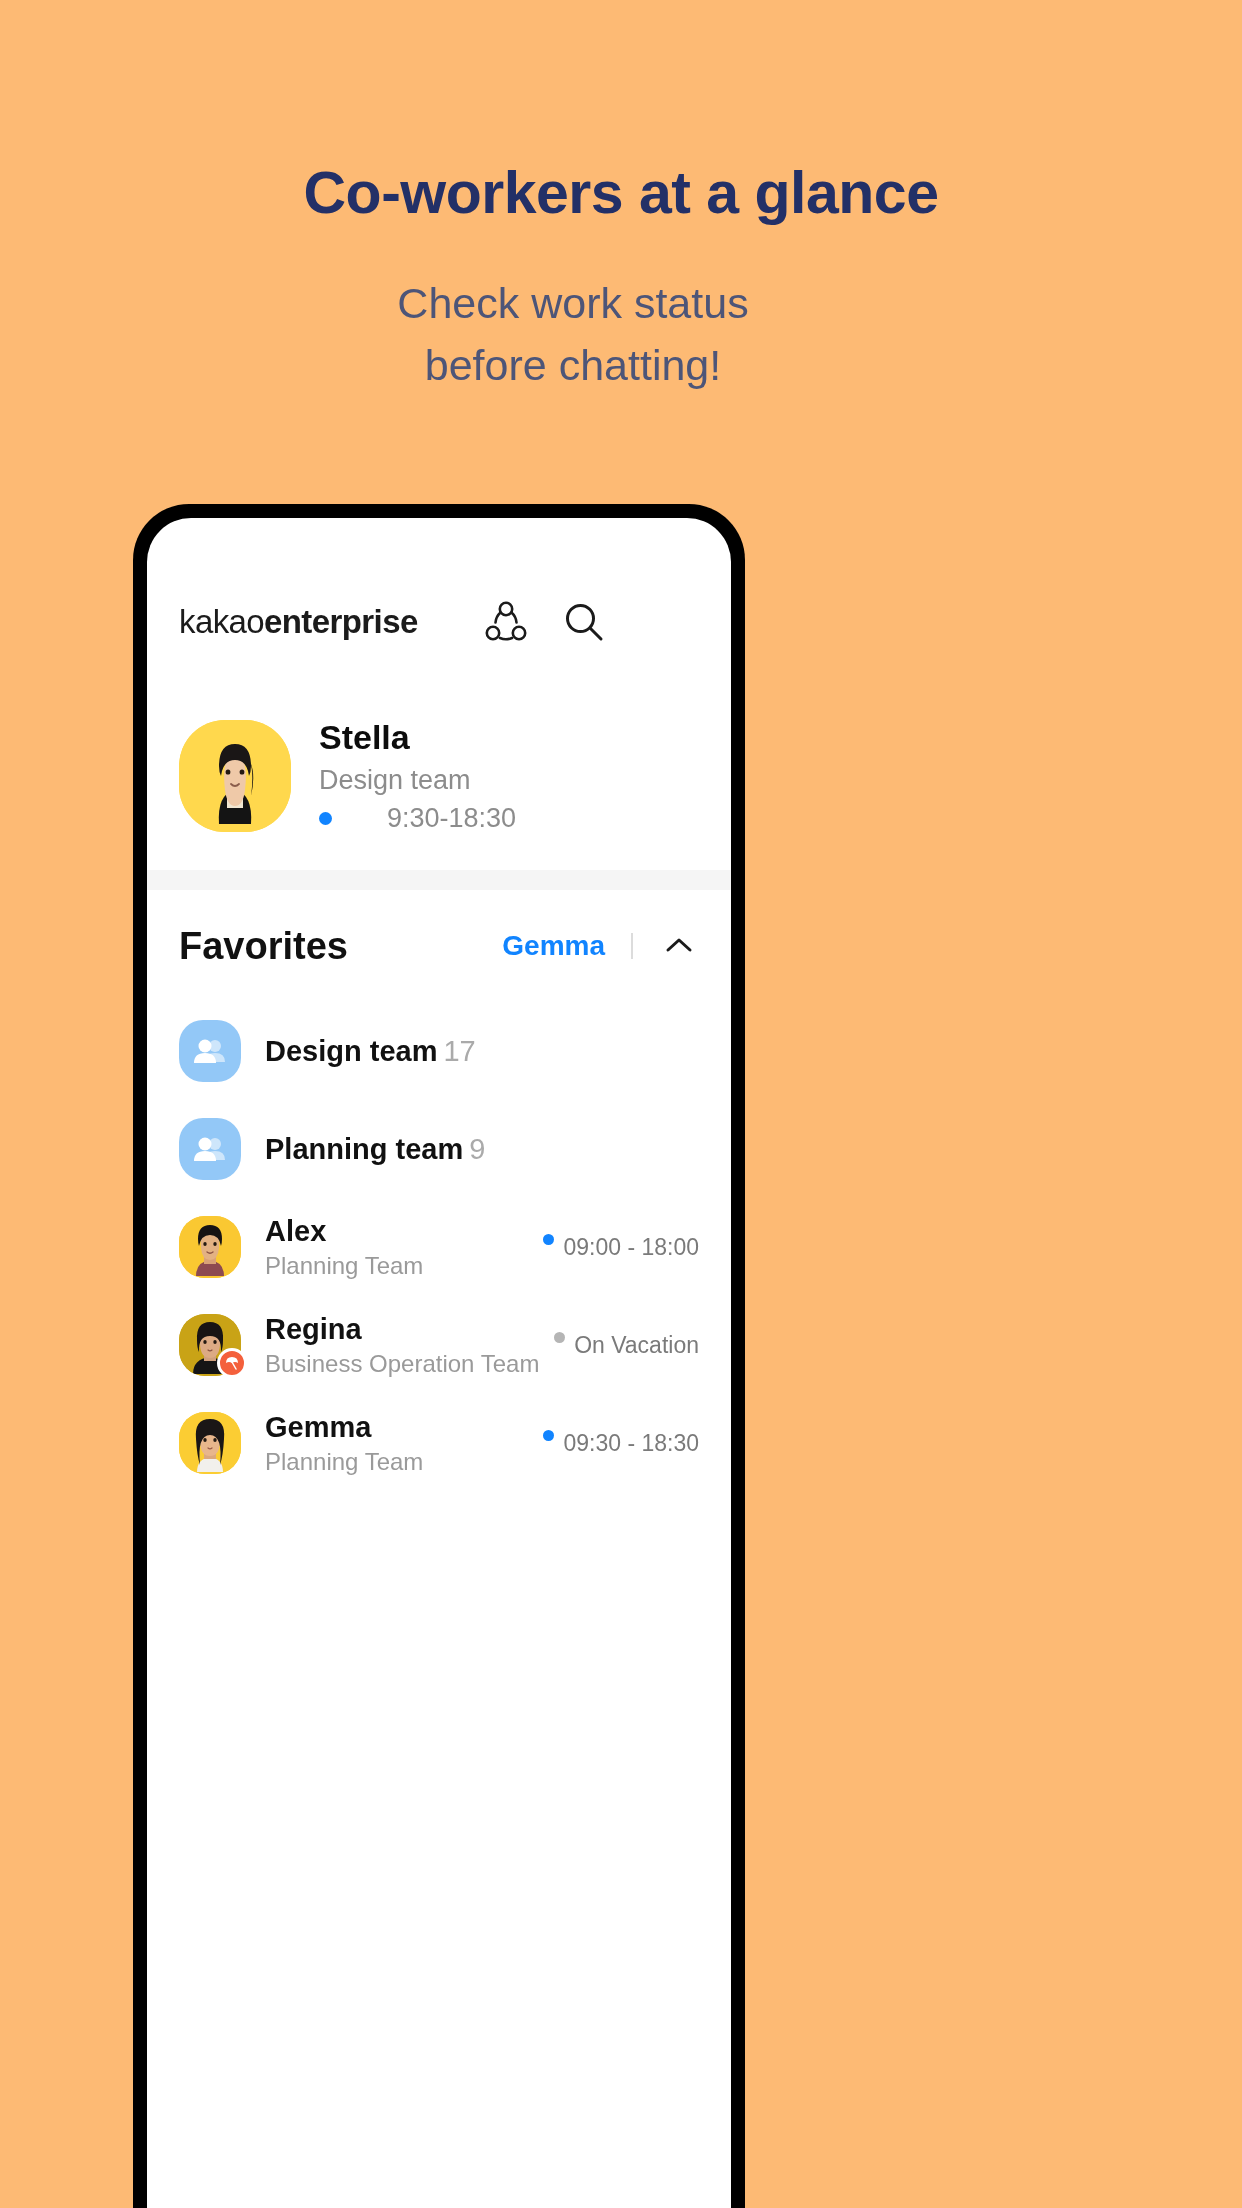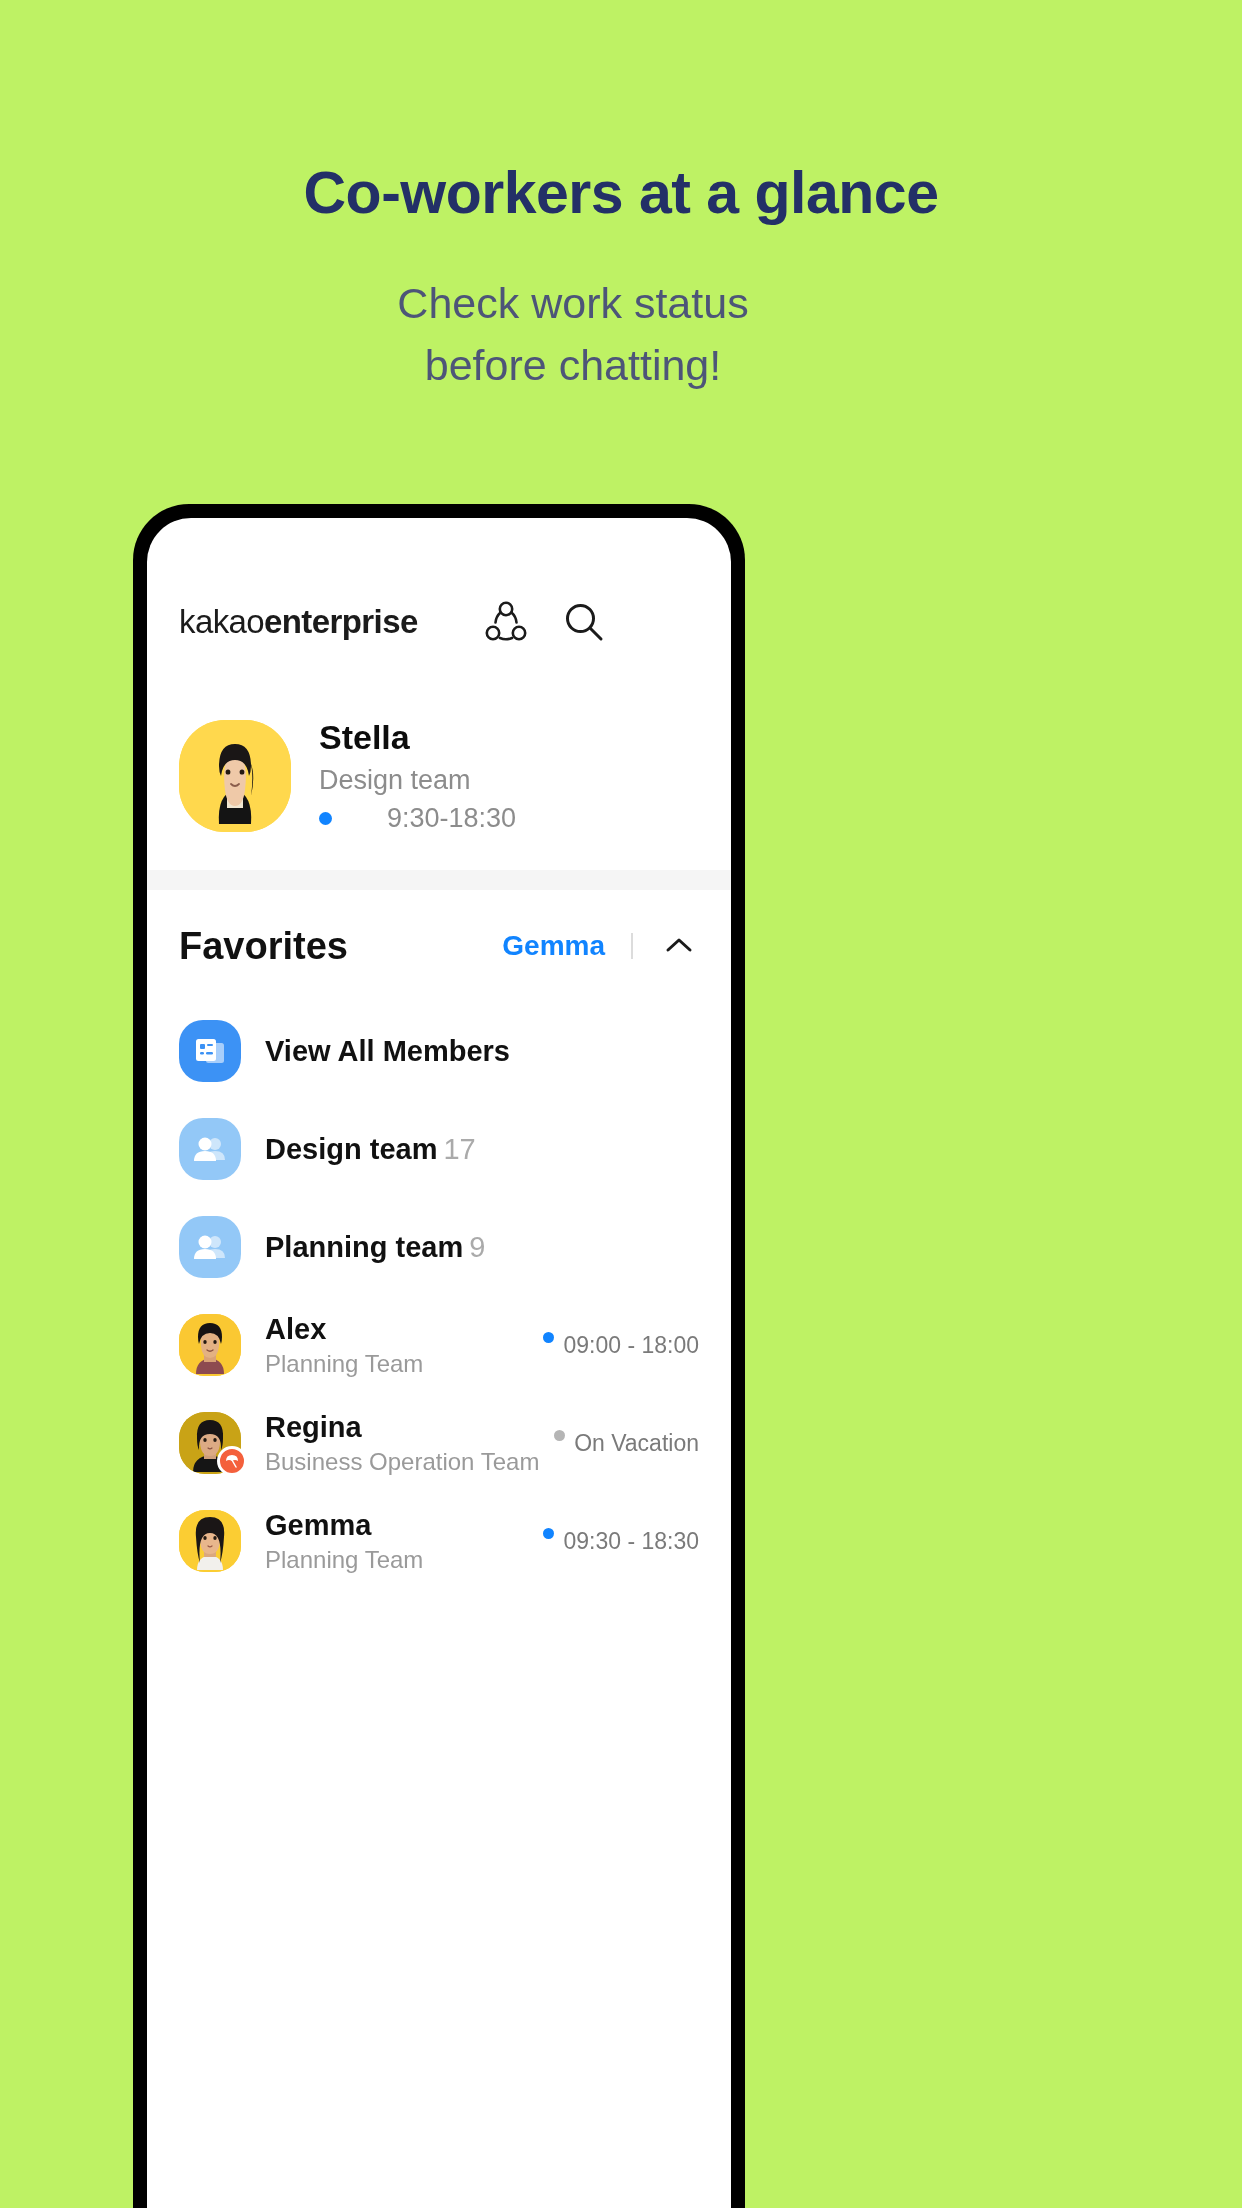--- a/index.html
+++ b/index.html
@@ -2,21 +2,21 @@
 <html><head>
 <meta charset="utf-8">
 <style>
   * { box-sizing: border-box; margin: 0; padding: 0; }
   html, body {
     width: 1242px; height: 2208px;
     background: #f4f7fd;
     font-family: "Liberation Sans", sans-serif;
     overflow: hidden;
   }
-  .page { position: relative; width: 1242px; height: 2208px; background: #bef264; }
+  .page { position: relative; width: 1242px; height: 2208px; background: #fdba74; }
 
   
   .promo-title {
     position: absolute; top: 160px; left: 0; width: 1242px;
     text-align: center;
     font-size: 59px; font-weight: 700; letter-spacing: -0.5px;
     color: #233067;
     line-height: 1.15;
   }
   .promo-sub {
@@ -185,37 +185,20 @@
         <div class="fav-sep"></div>
         <div class="chev">
           <svg width="38" height="38" viewBox="0 0 38 38" fill="none" stroke="#1b1b1b" stroke-width="3" stroke-linecap="round" stroke-linejoin="round">
             <polyline points="8,23 19,13 30,23"></polyline>
           </svg>
         </div>
       </div>
 
       <div class="list">
 
-        <div class="row">
-          <div class="row-icon" style="background:#3c92f5;border-radius:24px">
-            <svg width="36" height="34" viewBox="0 0 36 34">
-              <rect x="14" y="9" width="18" height="20" rx="2.5" fill="#ffffff" opacity="0.55"></rect>
-              <rect x="4" y="5" width="20" height="22" rx="2.5" fill="#ffffff"></rect>
-              <rect x="8" y="10" width="5" height="5" rx="1" fill="#3c92f5"></rect>
-              <rect x="15" y="10" width="6" height="2" rx="1" fill="#3c92f5"></rect>
-              <rect x="8" y="18" width="4" height="2.4" rx="1.2" fill="#3c92f5"></rect>
-              <rect x="14" y="18" width="7" height="2.4" rx="1.2" fill="#3c92f5"></rect>
-            </svg>
-          </div>
-          <div class="row-body">
-            <div class="row-label">
-              <span>View All Members</span>
-            </div>
-          </div>
-        </div>
 
         <div class="row">
           <div class="row-icon" style="background:#93c8f7;border-radius:24px">
             <svg width="36" height="30" viewBox="0 0 36 30">
               <circle cx="23" cy="10" r="6" fill="#ffffff" opacity="0.55"></circle>
               <path d="M13 26 q0 -9 10 -9 10 0 10 9z" fill="#ffffff" opacity="0.55"></path>
               <circle cx="13" cy="10" r="6.5" fill="#ffffff"></circle>
               <path d="M2 27 q0 -10 11 -10 11 0 11 10z" fill="#ffffff"></path>
             </svg>
           </div>

